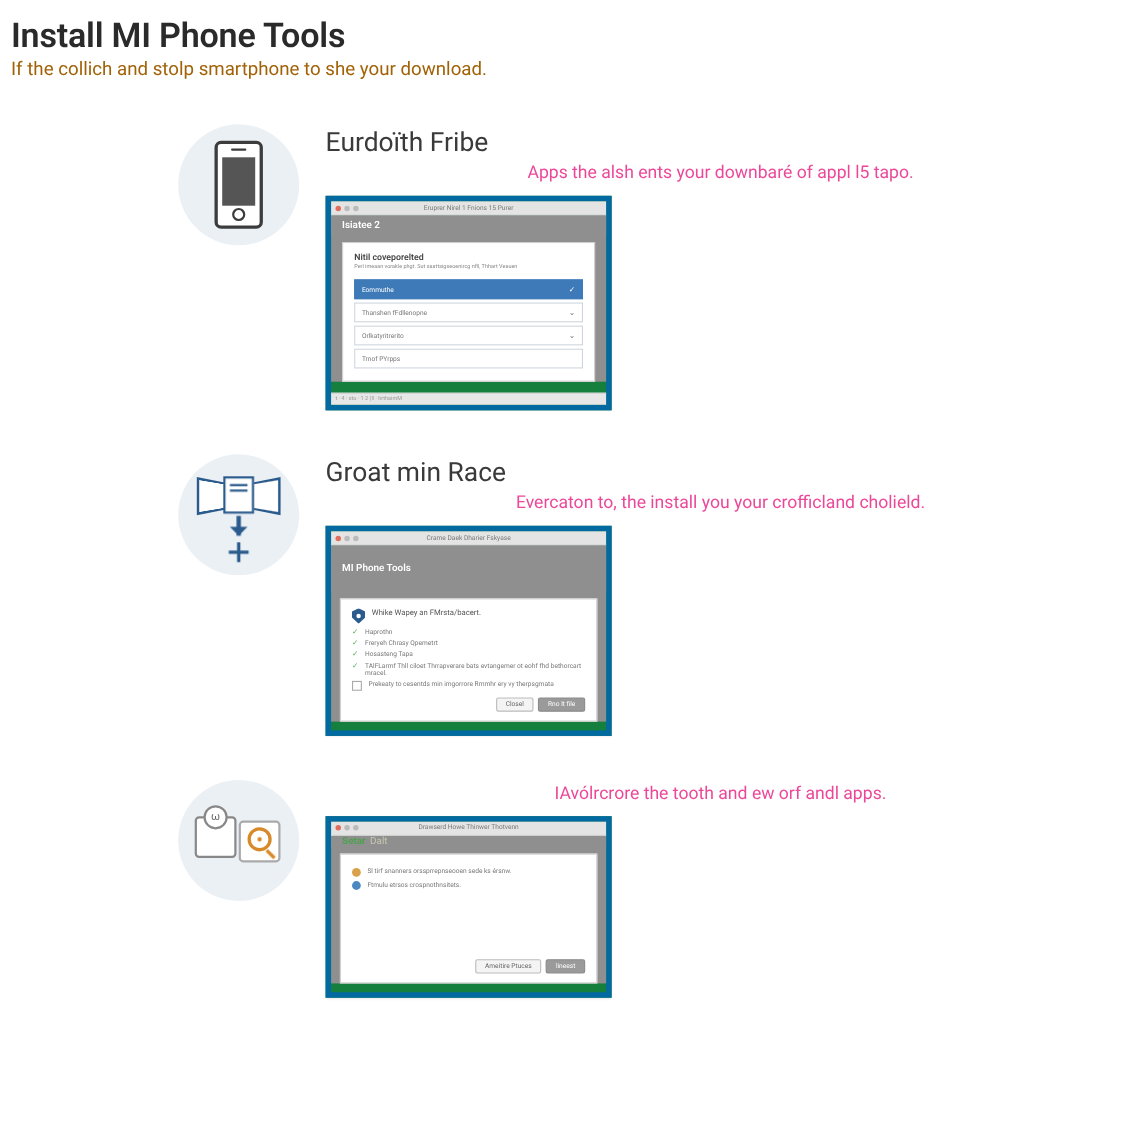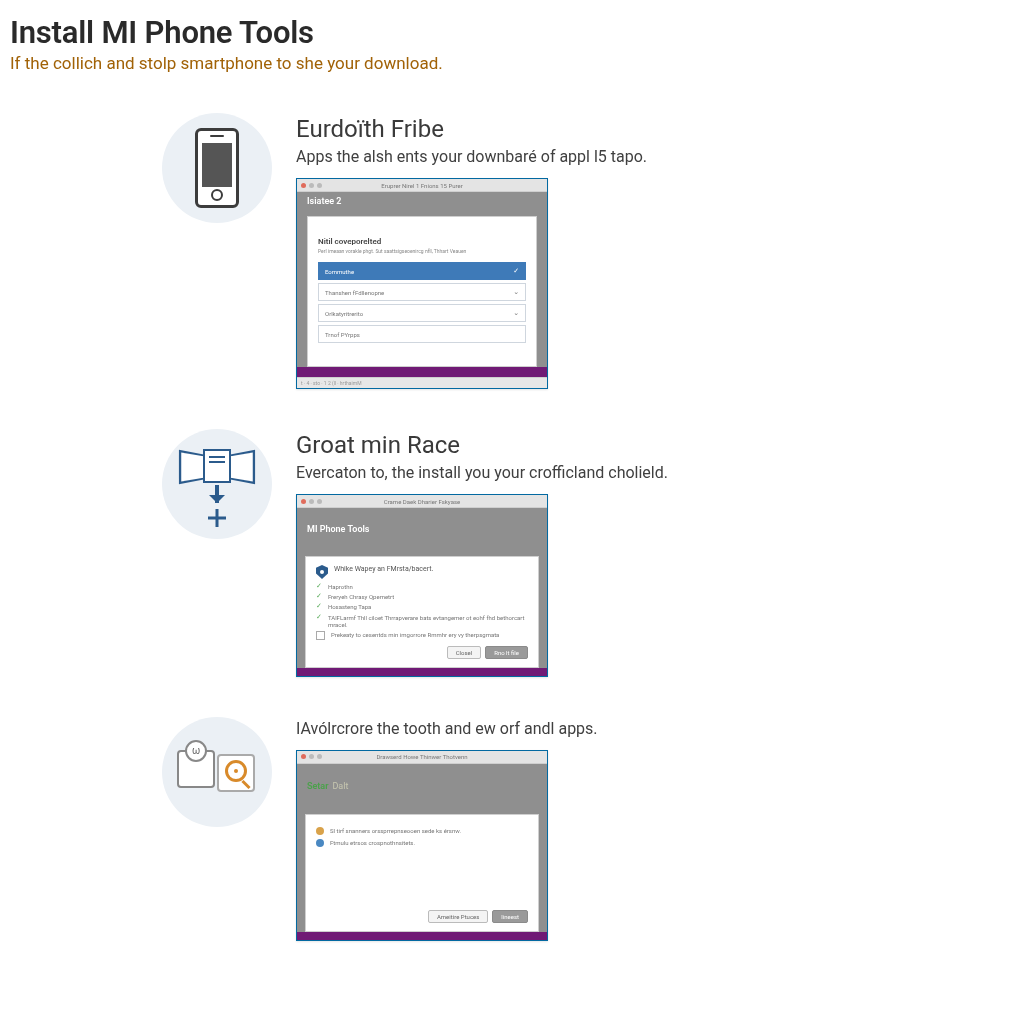--- a/index.html
+++ b/index.html
@@ -52,22 +52,23 @@
     padding-top: 2px;
   }
   .step-title {
     font-size: 24px;
     font-weight: 400;
     color: #3a3a3a;
     margin: 0 0 4px 0;
   }
   .step-desc {
     font-size: 16px;
-    color: #404040;
+    color: #ec4899;
     margin: 0 0 12px 0;
+    text-align: center;
   }
 
   
   .phone-outline {
     width: 44px;
     height: 80px;
     border: 3px solid #3c3c3c;
     border-radius: 6px;
     background: #fff;
     position: relative;
@@ -214,22 +215,22 @@
     position: absolute;
     right: -7px; bottom: -7px;
     width: 10px; height: 3px;
     background: #d88a2a;
     transform: rotate(45deg);
   }
 
   
   .miniwin {
     width: 250px;
-    border: 1px solid #0369a1;
-    background: #701a75;
+    border: 5px solid #0369a1;
+    background: #15803d;
     box-shadow: 0 1px 2px rgba(0,0,0,0.1);
   }
   .miniwin .titlebar {
     height: 12px;
     background: #e4e4e4;
     border-bottom: 1px solid #cfcfcf;
     display: flex;
     align-items: center;
     padding: 0 4px;
     font-size: 6px;
@@ -270,21 +271,21 @@
     background: #8f8f8f;
     color: #fff;
     font-size: 9px;
     font-weight: 600;
     padding: 4px 10px;
   }
   .w1-panel {
     margin: 6px 10px 10px 10px;
     background: #fff;
     border: 1px solid #cfcfcf;
-    padding: 20px 10px;
+    padding: 8px 10px;
   }
   .w1-panel-title {
     font-size: 8px;
     font-weight: 600;
     color: #444;
     margin: 0 0 2px 0;
   }
   .w1-panel-sub {
     font-size: 5px;
     color: #888;
@@ -373,21 +374,21 @@
     color: #fff;
     border-color: #8b8b8b;
   }
 
   
   .w3-head {
     background: #8f8f8f;
     color: #4aa24a;
     font-size: 9px;
     font-weight: 600;
-    padding: 17px 10px;
+    padding: 0 10px;
   }
   .w3-head span.def { color: #c7c7b0; font-weight: 400; margin-left: 4px; }
   .w3-panel {
     margin: 6px 8px 8px 8px;
     background: #fff;
     border: 1px solid #cfcfcf;
     padding: 8px 10px;
     min-height: 100px;
     position: relative;
   }

